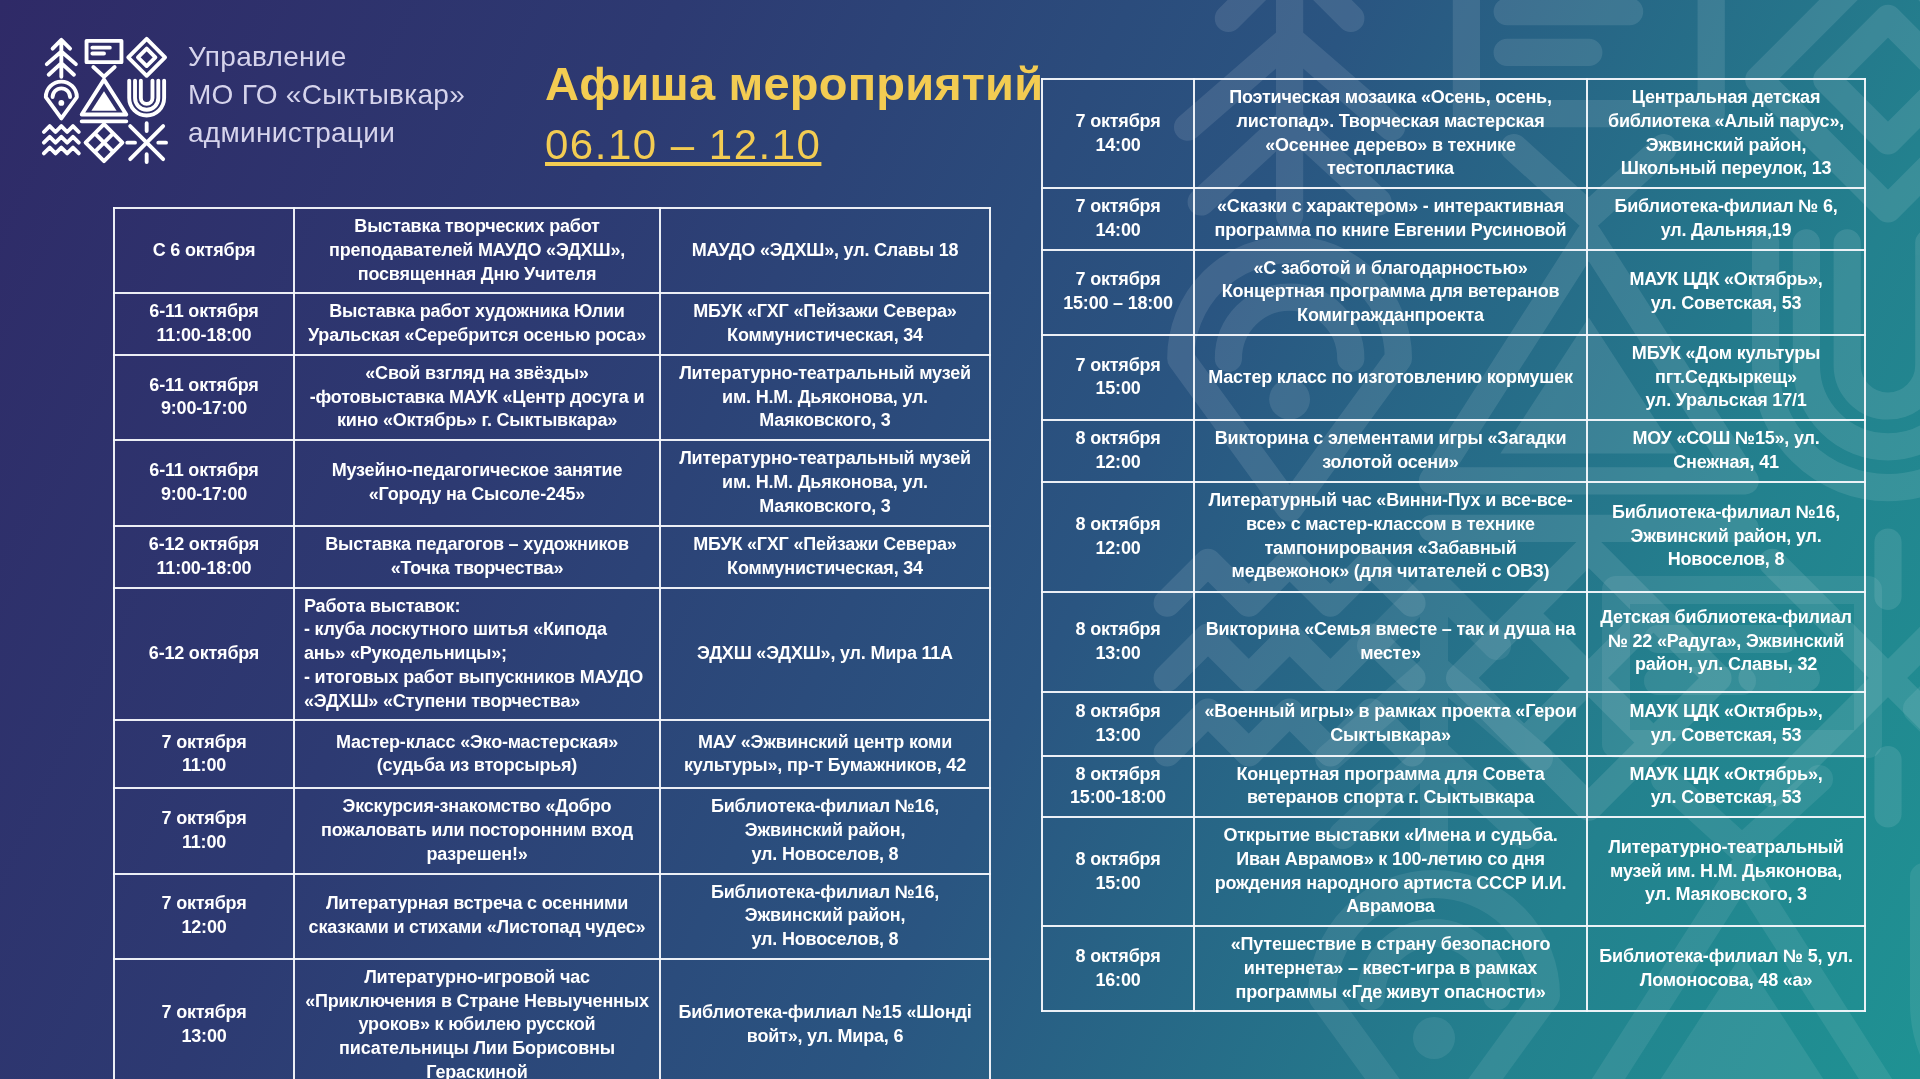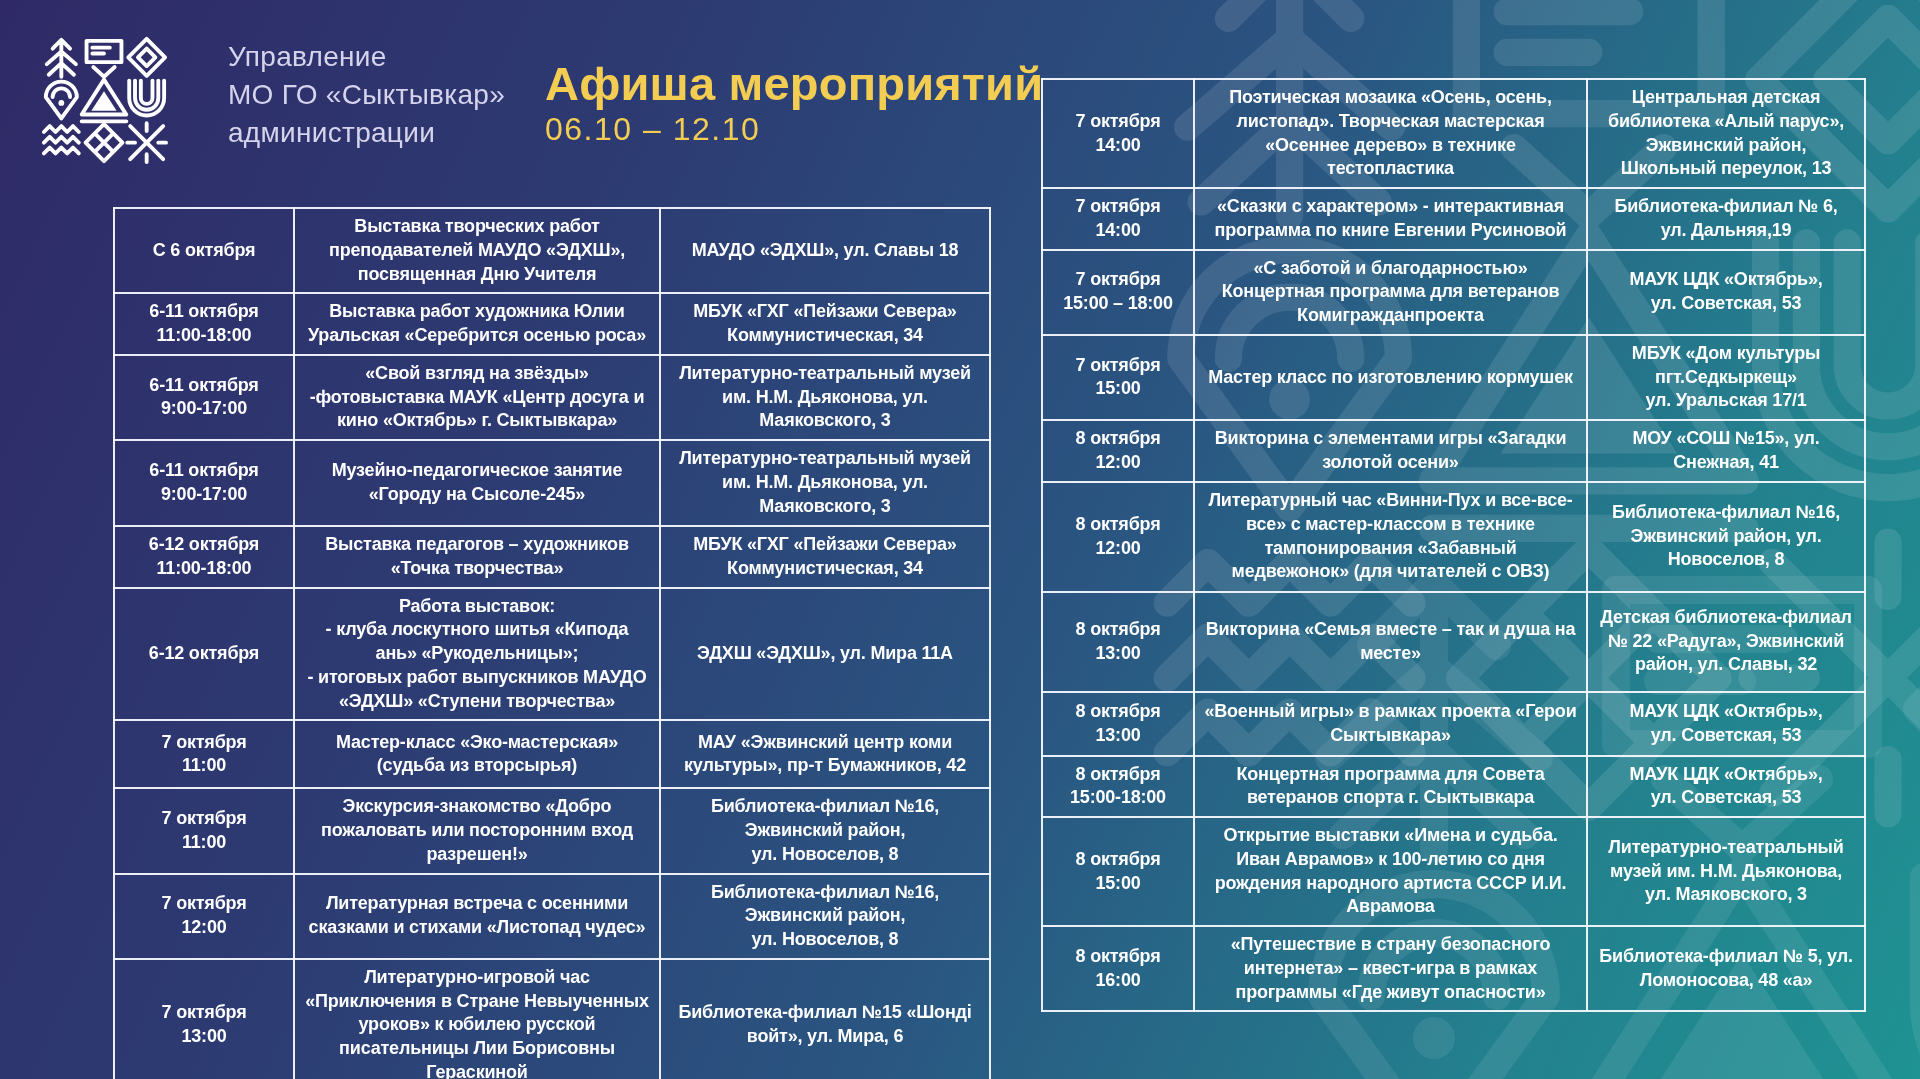--- a/index.html
+++ b/index.html
@@ -2,26 +2,26 @@
 <html lang="ru"><head>
 <meta charset="utf-8">
 <style>
   html,body{margin:0;padding:0;background:#1b2340;}
   .canvas{
     position:relative;width:1920px;height:1079px;overflow:hidden;
     color:#fff;font-family:"Liberation Sans",sans-serif;
     background:linear-gradient(115deg,#2f2a67 0%,#2d3a72 28%,#2a5581 56%,#23818e 82%,#1f9293 100%);
   }
   .bg-pattern{position:absolute;left:0;top:0;width:1920px;height:1079px;pointer-events:none;}
-  .header{position:absolute;left:40px;top:36px;display:flex;gap:60px;align-items:flex-start;z-index:2;justify-content:flex-end;}
+  .header{position:absolute;left:40px;top:36px;display:flex;gap:20px;align-items:flex-start;z-index:2;justify-content:flex-end;}
   .logo{width:128px;height:128px;flex:0 0 auto;}
   .org-lines{font-size:28px;line-height:38px;color:#d6d4ec;letter-spacing:.3px;padding-top:2px;font-weight:400;}
   .title-block{position:absolute;left:545px;top:56px;z-index:2;}
   .title{font-size:47px;font-weight:bold;color:#f3cc52;letter-spacing:.2px;}
-  .dates{font-size:32px;font-weight:400;color:#f3cc52;letter-spacing:1.5px;}
+  .dates{font-size:42px;font-weight:400;color:#f3cc52;margin-top:10px;letter-spacing:1.5px;text-decoration:underline;}
   table.events{position:absolute;border-collapse:collapse;table-layout:fixed;z-index:2;}
   table.events td{
     border:2px solid rgba(245,248,252,.95);
     text-align:center;vertical-align:middle;
     font-weight:bold;font-size:18px;line-height:1.32;letter-spacing:-.2px;
     padding:6px 9px;white-space:pre-line;color:#fff;overflow:hidden;
   }
   .left-table{left:113px;top:207px;width:876px;}
   .right-table{left:1041px;top:78px;width:823px;}
 </style>
@@ -108,21 +108,21 @@
         </tr>
         <tr style="height: 56px;">
           <td class="date">6-12 октября
 11:00-18:00</td>
           <td class="event">Выставка педагогов – художников «Точка творчества»</td>
           <td class="location">МБУК «ГХГ «Пейзажи Севера»
 Коммунистическая, 34</td>
         </tr>
         <tr style="height: 104px;">
           <td class="date">6-12 октября</td>
-          <td class="event" style="text-align: center;">Работа выставок:
+          <td class="event" style="text-align: left;">Работа выставок:
 - клуба лоскутного шитья «Кипода ань» «Рукодельницы»;
 - итоговых работ выпускников МАУДО «ЭДХШ» «Ступени творчества»</td>
           <td class="location">ЭДХШ «ЭДХШ», ул. Мира 11А</td>
         </tr>
         <tr style="height: 68px;">
           <td class="date">7 октября
 11:00</td>
           <td class="event">Мастер-класс «Эко-мастерская» (судьба из вторсырья)</td>
           <td class="location">МАУ «Эжвинский центр коми культуры», пр-т Бумажников, 42</td>
         </tr>

